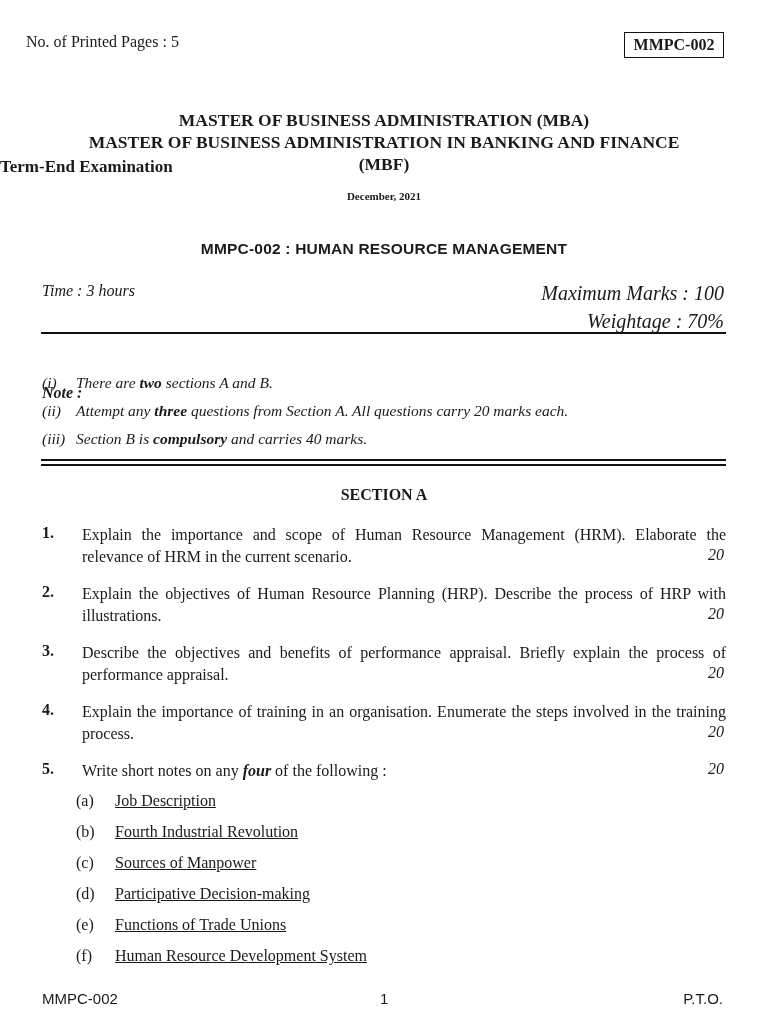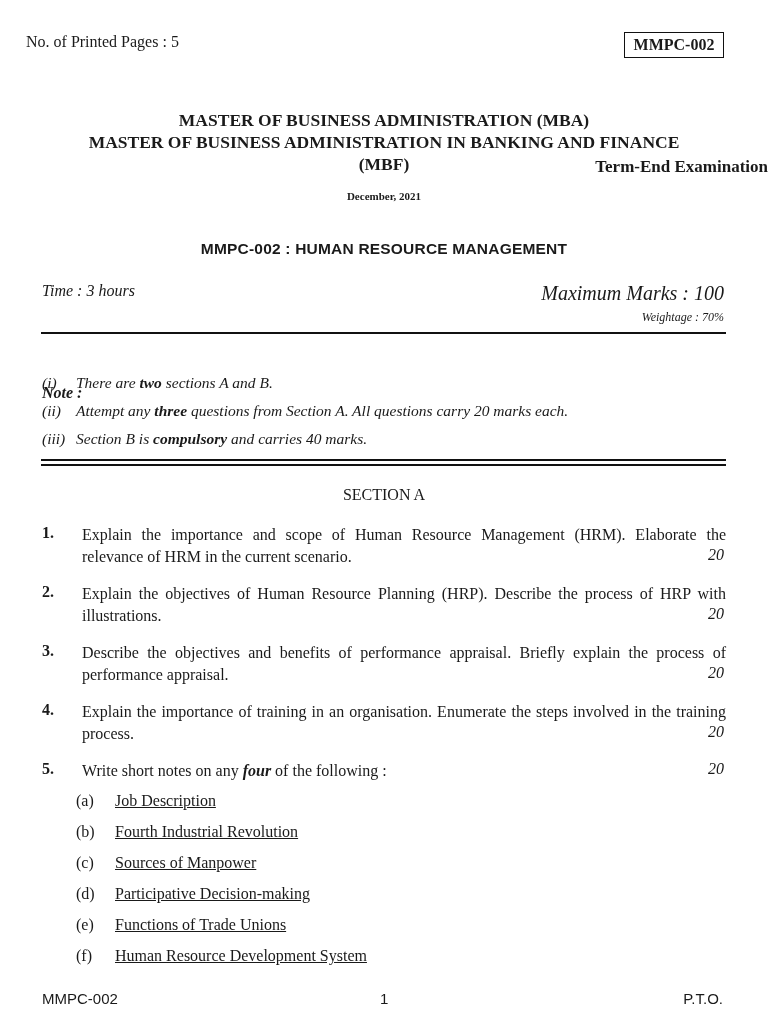--- a/index.html
+++ b/index.html
@@ -15,38 +15,38 @@
   .code-box {
     left: 624px; top: 32px; width: 100px; height: 26px;
     border: 1.5px solid #111; box-sizing: border-box;
     font-weight: bold; font-size: 16px;
     display: flex; align-items: center; justify-content: center;
   }
   .title-line { left: 0; width: 768px; text-align: center; font-weight: bold; font-size: 17.5px; margin-top: 32px; }
   .t1 { top: 78px; }
   .t2 { top: 100px; }
   .t3 { top: 122px; }
-  .exam-type { left: 0; width: 768px; text-align: right; font-weight: bold; font-size: 17px; top: 157px; }
+  .exam-type { left: 0; width: 768px; text-align: left; font-weight: bold; font-size: 17px; top: 157px; }
   .exam-date { left: 0; width: 768px; text-align: center; font-weight: bold; font-size: 11px; top: 190px; }
   .course-title { left: 0; width: 768px; text-align: center; font-weight: bold; font-size: 15.5px; top: 240px; letter-spacing: 0.2px; }
   .time { left: 42px; top: 282px; font-style: italic; font-size: 16px; }
   .maxmarks { right: 44px; top: 282px; font-style: italic; font-size: 20px; text-align: right; }
-  .weightage { right: 44px; top: 310px; font-style: italic; font-size: 12px; text-align: right; }
+  .weightage { right: 44px; top: 310px; font-style: italic; font-size: 20px; text-align: right; }
   .rule { left: 41px; width: 685px; background: #111; }
   .rule1 { top: 332px; height: 2px; }
   .rule2 { top: 459px; height: 1.5px; }
   .rule3 { top: 464px; height: 1.5px; }
   .note-head { left: 42px; top: 346px; font-style: italic; font-weight: bold; font-size: 16px; margin-top: 38px; }
   .note-item { left: 42px; font-style: italic; font-size: 15.5px; }
   .note-item .num { display: inline-block; width: 34px; }
   .n1 { top: 374px; }
   .n2 { top: 402px; }
   .n3 { top: 430px; }
   .note-item b { }
-  .section-title { left: 0; width: 768px; text-align: center; font-weight: normal; font-size: 16px; top: 486px; }
+  .section-title { left: 0; width: 768px; text-align: center; font-weight: bold; font-size: 16px; top: 486px; }
   .q { left: 42px; width: 684px; font-size: 16px; }
   .q .qnum { position: absolute; left: 0; top: 0; font-weight: bold; }
   .q .qtext { position: absolute; left: 40px; right: 0; top: 0; line-height: 22px; text-align: justify; }
   .q .marks { position: absolute; right: 2px; font-style: italic; }
   .q1 { top: 524px; }
   .q2 { top: 583px; }
   .q3 { top: 642px; }
   .q4 { top: 701px; }
   .q5 { top: 760px; }
   .sub { left: 76px; font-size: 16px; text-decoration: underline; }

